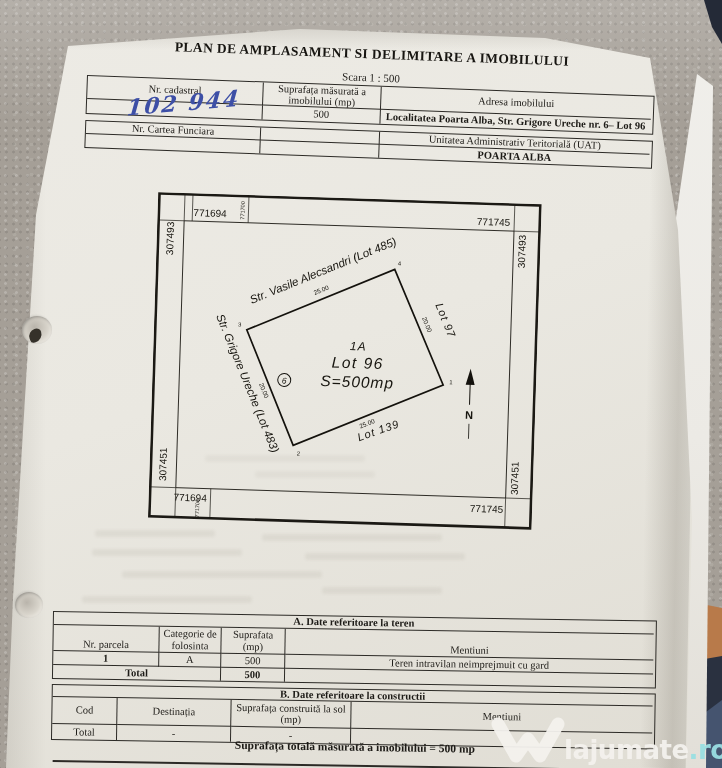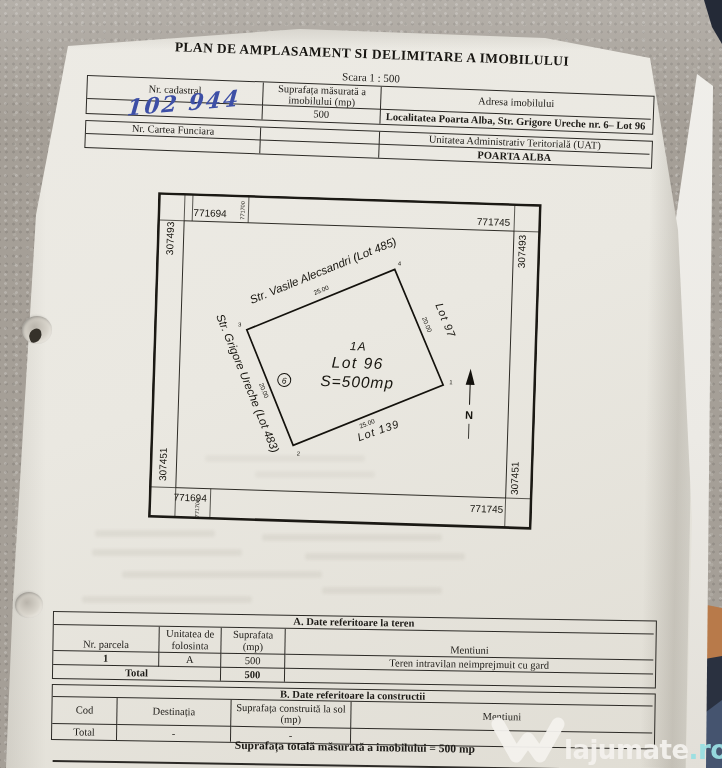--- a/index.html
+++ b/index.html
@@ -192,21 +192,21 @@
     <text class="nlab" x="318" y="217" text-anchor="middle">N</text>
     <line x1="318" y1="222" x2="318" y2="237" stroke="#14120d" stroke-width="0.8"></line>
   </g>
 </svg>
 </div>
 
 <div class="abs g-bottom">
   <div class="abs t ta">
     <div class="c nr span-all bold">A. Date referitoare la teren</div>
     <div class="c low">Nr. parcela</div>
-    <div class="c">Unitatea de folosinta</div>
+    <div class="c">Categorie de folosinta</div>
     <div class="c">Suprafata (mp)</div>
     <div class="c nr low">Mentiuni</div>
     <div class="c bold">1</div>
     <div class="c">A</div>
     <div class="c">500</div>
     <div class="c nr">Teren intravilan neimprejmuit cu gard</div>
     <div class="c nb bold" style="grid-column:1/3;">Total</div>
     <div class="c nb bold">500</div>
     <div class="c nr nb"></div>
   </div>

